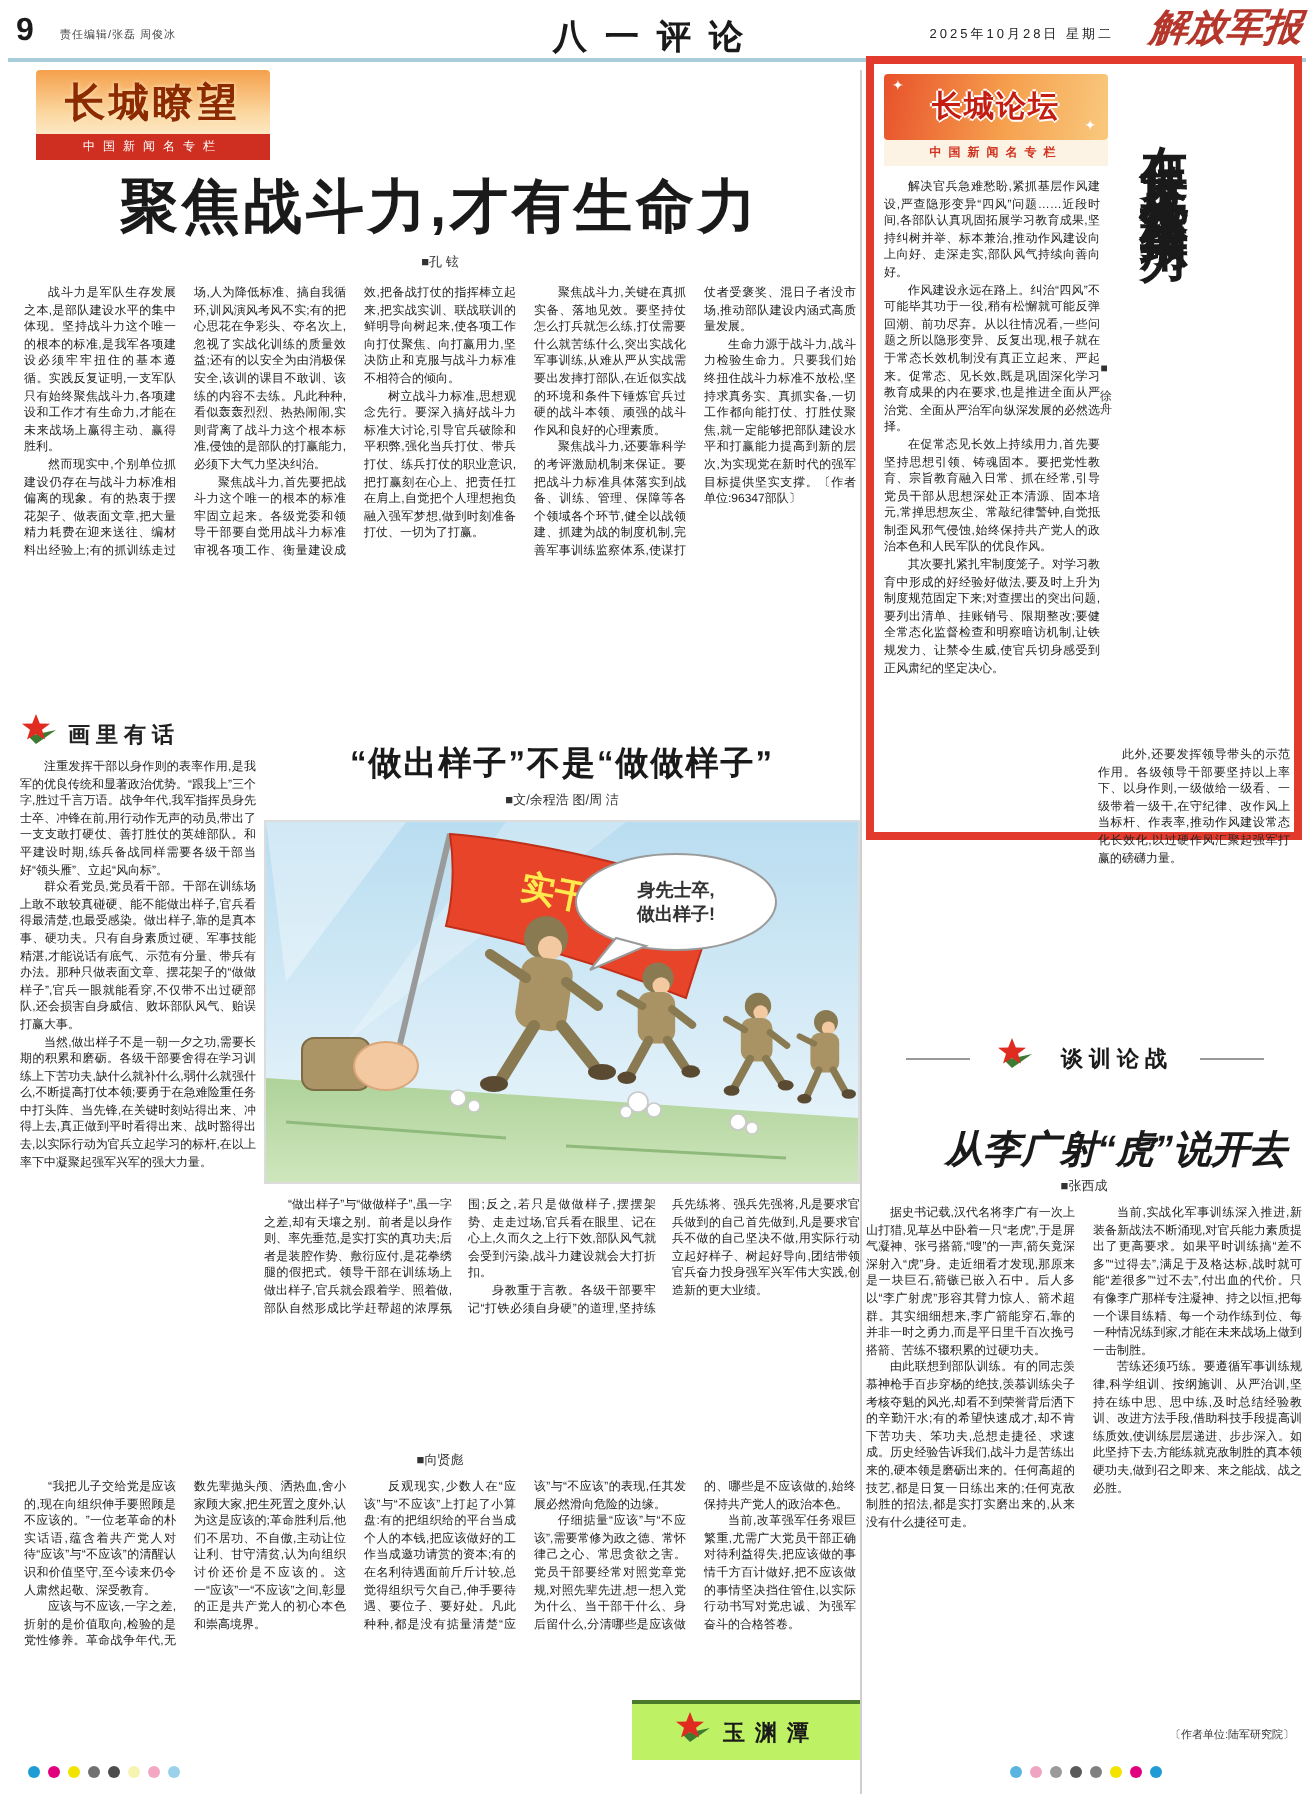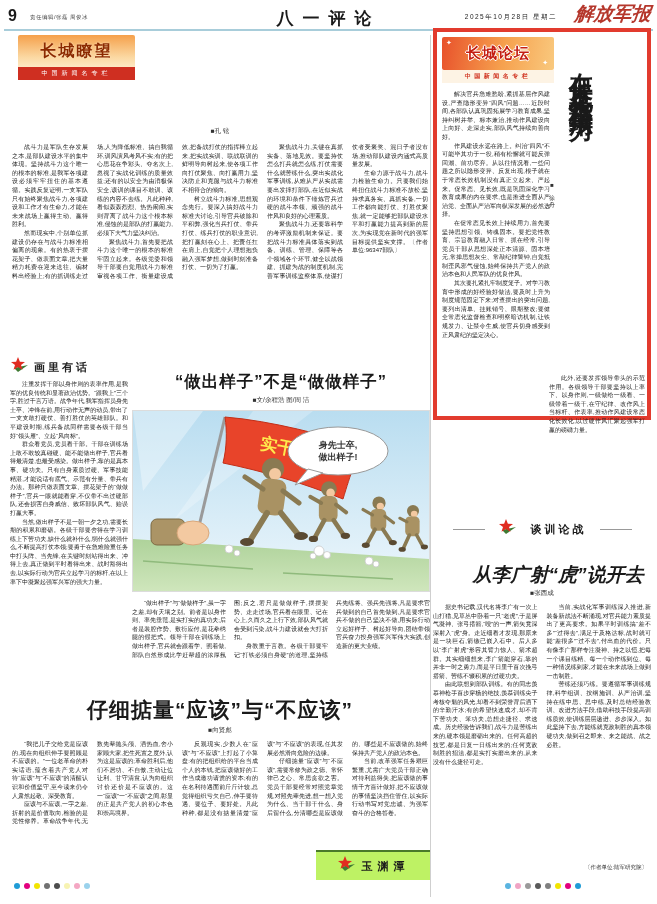--- a/index.html
+++ b/index.html
@@ -15,21 +15,21 @@
   .date-line{right:100px;top:13px;font-size:6.5px;letter-spacing:1.5px;color:#222;}
   .masthead{right:6px;top:1px;font-size:19px;font-weight:bold;font-style:italic;
             font-family:"Liberation Serif","DejaVu Serif",serif;color:#b5372c;transform:skewX(-6deg);}
   .header-rule{left:4px;top:29px;width:649px;height:2px;background:#a8cdda;}
   .v-sep{left:430px;top:35px;width:1px;height:862px;background:#cfcfcf;}
 
   
   .logo-box{left:18px;top:35px;width:117px;height:45px;}
   .logo-top{height:32px;background:linear-gradient(180deg,#f5a04b 0%,#fbd9a3 70%,#fde8c4 100%);
             display:flex;align-items:center;justify-content:center;border-radius:2px 2px 0 0;}
-  .logo-top span{font-size:16px;font-weight:900;color:#8c2a00;letter-spacing:2px;text-shadow:0 0 2px #ffe9c8;}
+  .logo-top span{font-size:20px;font-weight:900;color:#8c2a00;letter-spacing:2px;text-shadow:0 0 2px #ffe9c8;}
   .logo-strip{height:13px;background:#cf2f21;display:flex;align-items:center;justify-content:center;}
   .logo-strip span{font-size:6px;color:#fff;letter-spacing:4px;}
 
   
   .main-headline{left:10px;top:84px;width:420px;text-align:center;font-size:29px;font-weight:900;letter-spacing:2px;}
   .byline{font-size:6.5px;color:#333;text-align:center;}
   .main-byline{left:10px;top:127px;width:420px;}
   .bodycols{font-size:6px;line-height:8.6px;text-align:justify;color:#222;overflow:hidden;}
   .bodycols p{margin:0;text-indent:2em;}
   .main-body{left:12px;top:143px;width:416px;height:212px;column-count:5;column-gap:9px;}
@@ -102,20 +102,21 @@
 
   <div class="abs logo-box">
     <div class="logo-top">
       <span>长城瞭望</span>
     </div>
     <div class="logo-strip">
       <span>中国新闻名专栏</span>
     </div>
   </div>
 
+  <h1 class="abs main-headline" style="margin:0;">聚焦战斗力,才有生命力</h1>
   <div class="abs byline main-byline">■孔  铉</div>
   <div class="abs bodycols main-body">
       <p>战斗力是军队生存发展之本,是部队建设水平的集中体现。坚持战斗力这个唯一的根本的标准,是我军各项建设必须牢牢扭住的基本遵循。实践反复证明,一支军队只有始终聚焦战斗力,各项建设和工作才有生命力,才能在未来战场上赢得主动、赢得胜利。</p>
       <p>然而现实中,个别单位抓建设仍存在与战斗力标准相偏离的现象。有的热衷于摆花架子、做表面文章,把大量精力耗费在迎来送往、编材料出经验上;有的抓训练走过场,人为降低标准、搞自我循环,训风演风考风不实;有的把心思花在争彩头、夺名次上,忽视了实战化训练的质量效益;还有的以安全为由消极保安全,该训的课目不敢训、该练的内容不去练。凡此种种,看似轰轰烈烈、热热闹闹,实则背离了战斗力这个根本标准,侵蚀的是部队的打赢能力,必须下大气力坚决纠治。</p>
       <p>聚焦战斗力,首先要把战斗力这个唯一的根本的标准牢固立起来。各级党委和领导干部要自觉用战斗力标准审视各项工作、衡量建设成效,把备战打仗的指挥棒立起来,把实战实训、联战联训的鲜明导向树起来,使各项工作向打仗聚焦、向打赢用力,坚决防止和克服与战斗力标准不相符合的倾向。</p>
       <p>树立战斗力标准,思想观念先行。要深入搞好战斗力标准大讨论,引导官兵破除和平积弊,强化当兵打仗、带兵打仗、练兵打仗的职业意识,把打赢刻在心上、把责任扛在肩上,自觉把个人理想抱负融入强军梦想,做到时刻准备打仗、一切为了打赢。</p>
       <p>聚焦战斗力,关键在真抓实备、落地见效。要坚持仗怎么打兵就怎么练,打仗需要什么就苦练什么,突出实战化军事训练,从难从严从实战需要出发摔打部队,在近似实战的环境和条件下锤炼官兵过硬的战斗本领、顽强的战斗作风和良好的心理素质。</p>
       <p>聚焦战斗力,还要靠科学的考评激励机制来保证。要把战斗力标准具体落实到战备、训练、管理、保障等各个领域各个环节,健全以战领建、抓建为战的制度机制,完善军事训练监察体系,使谋打仗者受褒奖、混日子者没市场,推动部队建设内涵式高质量发展。</p>
       <p>生命力源于战斗力,战斗力检验生命力。只要我们始终扭住战斗力标准不放松,坚持求真务实、真抓实备,一切工作都向能打仗、打胜仗聚焦,就一定能够把部队建设水平和打赢能力提高到新的层次,为实现党在新时代的强军目标提供坚实支撑。〔作者单位:96347部队〕</p>
     </div>
@@ -228,21 +229,20 @@
         <circle cx="96" cy="138" r="4"></circle>
           <circle cx="104" cy="142" r="3"></circle>
       </g>
     </svg>
   </div>
   <div class="abs bodycols cartoon-text">
       <p>“做出样子”与“做做样子”,虽一字之差,却有天壤之别。前者是以身作则、率先垂范,是实打实的真功夫;后者是装腔作势、敷衍应付,是花拳绣腿的假把式。领导干部在训练场上做出样子,官兵就会跟着学、照着做,部队自然形成比学赶帮超的浓厚氛围;反之,若只是做做样子,摆摆架势、走走过场,官兵看在眼里、记在心上,久而久之上行下效,部队风气就会受到污染,战斗力建设就会大打折扣。</p>
       <p>身教重于言教。各级干部要牢记“打铁必须自身硬”的道理,坚持练兵先练将、强兵先强将,凡是要求官兵做到的自己首先做到,凡是要求官兵不做的自己坚决不做,用实际行动立起好样子、树起好导向,团结带领官兵奋力投身强军兴军伟大实践,创造新的更大业绩。</p>
     </div>
 
-  <h2 class="abs bottom-headline" style="margin:0;">仔细掂量“应该”与“不应该”</h2>
   <div class="abs byline bottom-byline">■向贤彪</div>
   <div class="abs bodycols bottom-body">
       <p>“我把儿子交给党是应该的,现在向组织伸手要照顾是不应该的。”一位老革命的朴实话语,蕴含着共产党人对待“应该”与“不应该”的清醒认识和价值坚守,至今读来仍令人肃然起敬、深受教育。</p>
       <p>应该与不应该,一字之差,折射的是价值取向,检验的是党性修养。革命战争年代,无数先辈抛头颅、洒热血,舍小家顾大家,把生死置之度外,认为这是应该的;革命胜利后,他们不居功、不自傲,主动让位让利、甘守清贫,认为向组织讨价还价是不应该的。这一“应该”一“不应该”之间,彰显的正是共产党人的初心本色和崇高境界。</p>
       <p>反观现实,少数人在“应该”与“不应该”上打起了小算盘:有的把组织给的平台当成个人的本钱,把应该做好的工作当成邀功请赏的资本;有的在名利待遇面前斤斤计较,总觉得组织亏欠自己,伸手要待遇、要位子、要好处。凡此种种,都是没有掂量清楚“应该”与“不应该”的表现,任其发展必然滑向危险的边缘。</p>
       <p>仔细掂量“应该”与“不应该”,需要常修为政之德、常怀律己之心、常思贪欲之害。党员干部要经常对照党章党规,对照先辈先进,想一想入党为什么、当干部干什么、身后留什么,分清哪些是应该做的、哪些是不应该做的,始终保持共产党人的政治本色。</p>
       <p>当前,改革强军任务艰巨繁重,尤需广大党员干部正确对待利益得失,把应该做的事情千方百计做好,把不应该做的事情坚决挡住管住,以实际行动书写对党忠诚、为强军奋斗的合格答卷。</p>
     </div>
 
   <div class="abs yuyuantan">

